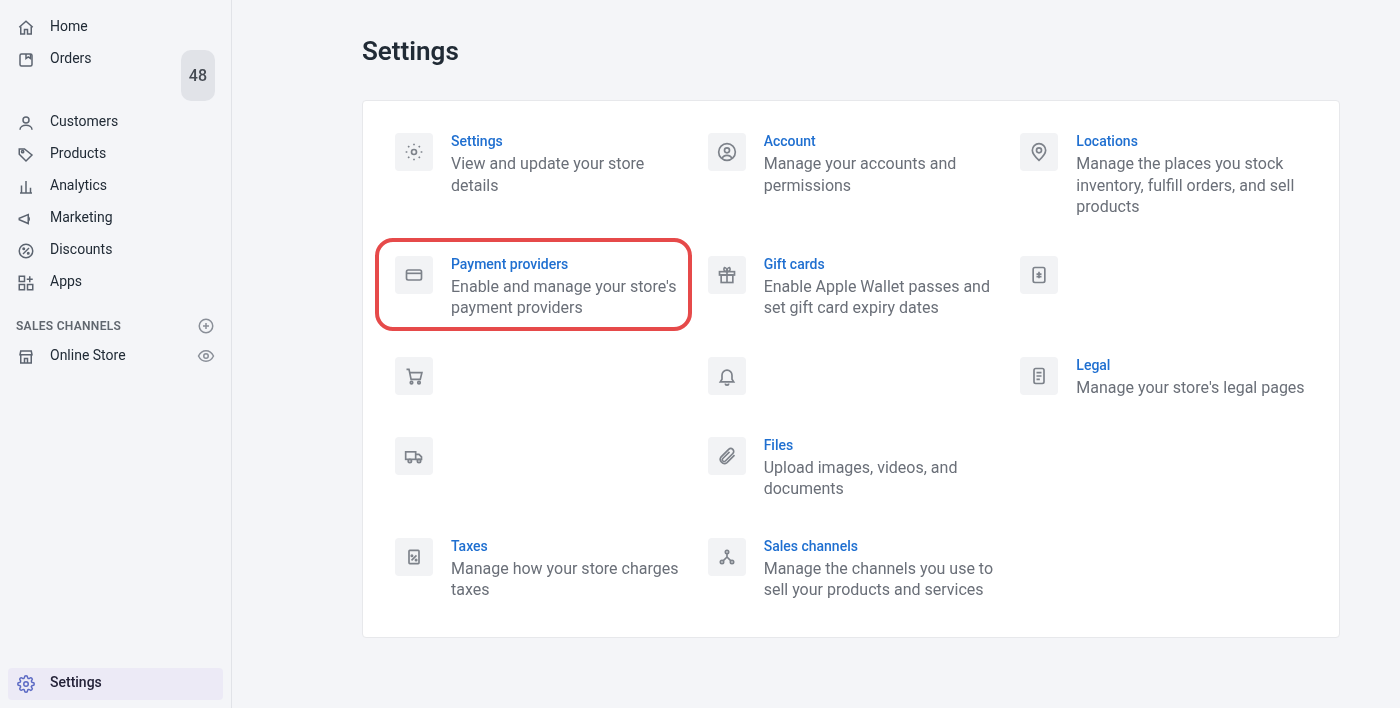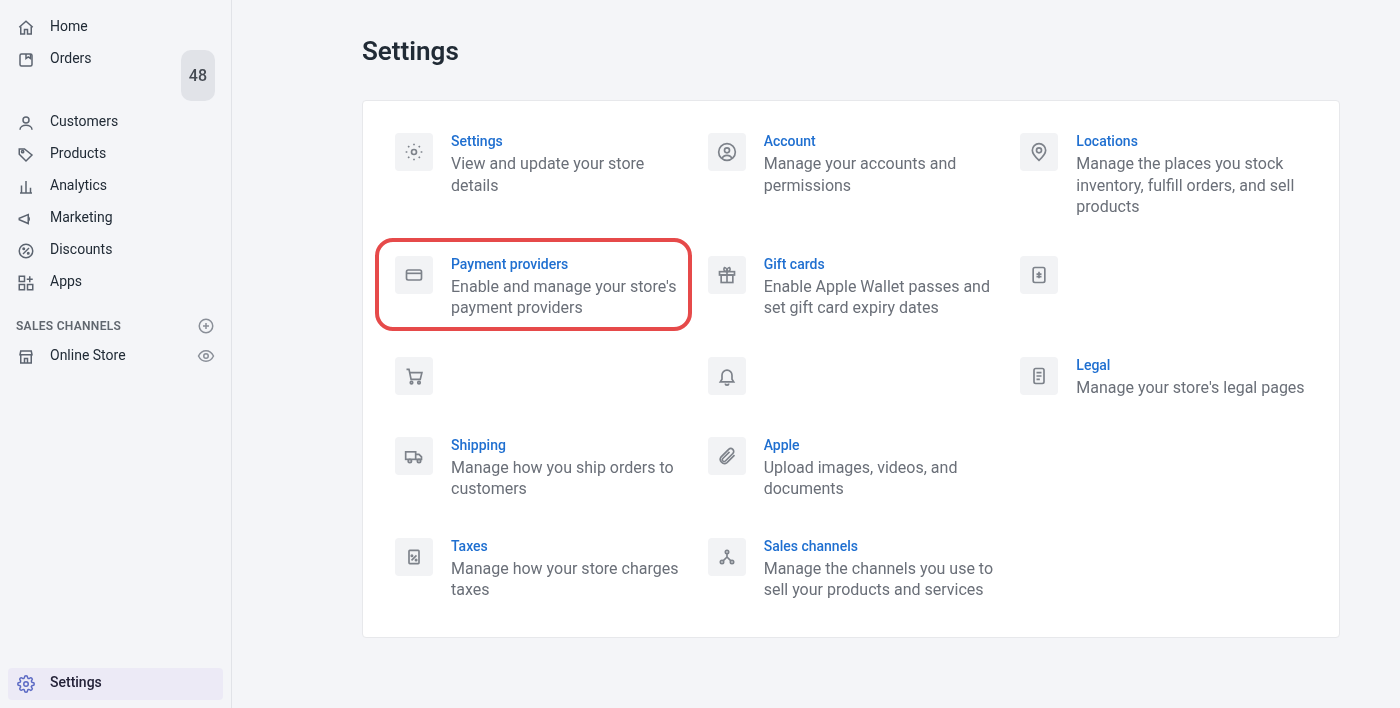--- a/index.html
+++ b/index.html
@@ -379,34 +379,30 @@
 
       <div class="setting-item">
         <div class="setting-icon">
           <svg width="20" height="20" viewBox="0 0 24 24" fill="none" stroke="currentColor" stroke-width="2">
               <rect x="2" y="7" width="12" height="9"></rect>
               <path d="M14 10h4l3 3v3h-7"></path>
               <circle cx="7" cy="18" r="2"></circle>
               <circle cx="18" cy="18" r="2"></circle>
             </svg>
         </div>
-        <div class="setting-text">
-          <div class="setting-title">Shipping</div>
-          <div class="setting-desc">Manage how you ship orders to customers</div>
-        </div>
       </div>
 
       <div class="setting-item">
         <div class="setting-icon">
           <svg width="20" height="20" viewBox="0 0 24 24" fill="none" stroke="currentColor" stroke-width="2">
               <path d="M21 11l-9 9a5 5 0 01-7-7l9-9a3.5 3.5 0 015 5l-9 9a2 2 0 01-3-3l8-8"></path>
             </svg>
         </div>
         <div class="setting-text">
-          <div class="setting-title">Apple</div>
+          <div class="setting-title">Files</div>
           <div class="setting-desc">Upload images, videos, and documents</div>
         </div>
       </div>
 
       <div></div>
 
       <div class="setting-item">
         <div class="setting-icon">
           <svg width="20" height="20" viewBox="0 0 24 24" fill="none" stroke="currentColor" stroke-width="2">
               <rect x="6" y="4" width="12" height="16" rx="1"></rect>

